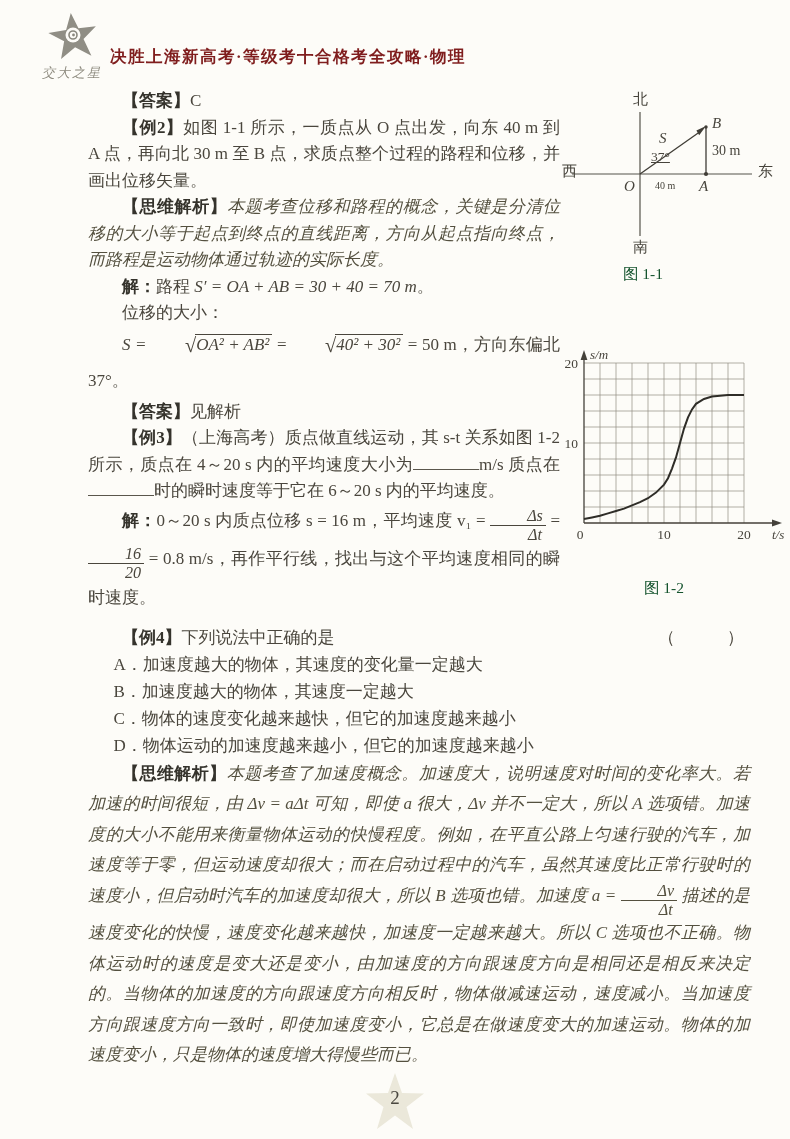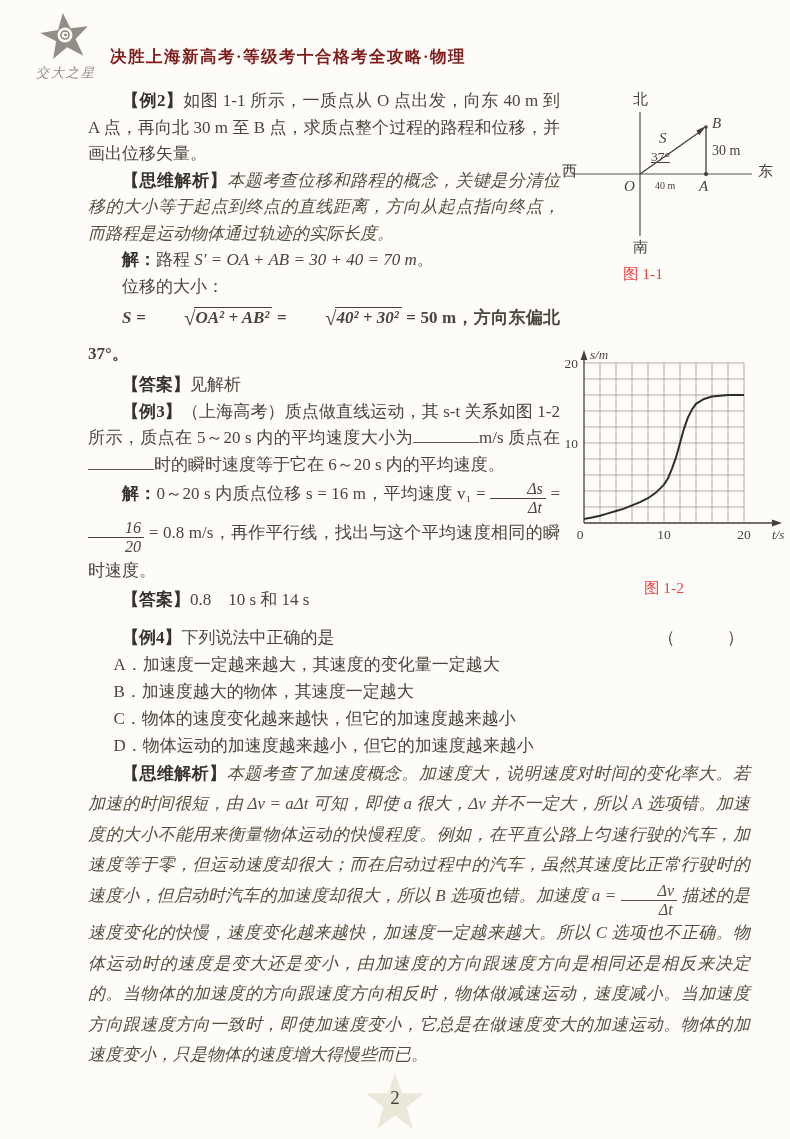--- a/index.html
+++ b/index.html
@@ -4,50 +4,50 @@
 <style>
   html,body{margin:0;padding:0;background:#e8e8e8;}
   .page{
     position:relative;width:790px;height:1139px;margin:0 auto;
     background:#fdfcf8;overflow:hidden;
     font-family:"Liberation Serif","DejaVu Serif",serif;
     color:#4a463d;
   }
   
   .header{position:absolute;top:12px;left:36px;display:flex;align-items:flex-start;}
-  .logo{width:66px;text-align:left;}
+  .logo{width:66px;text-align:right;}
   .logo-text{font-size:13px;color:#8d8a7e;letter-spacing:2px;font-style:italic;margin-top:-4px;}
   .brand-title{font-weight:bold;font-size:16.5px;color:#7f1d1d;letter-spacing:1.5px;margin:34px 0 0 8px;}
   
   .content{position:absolute;top:88px;left:88px;right:40px;font-size:17px;}
   .upper{position:relative;min-height:512px;}
   .upper-text{width:472px;line-height:26.5px;text-align:justify;}
   .upper-text p{margin:0;}
   p.ind{text-indent:2em;}
   .blabel{font-weight:bold;font-style:normal;color:#35332c;}
   .kai{font-style:italic;color:#54503f;}
   .kai .blabel{color:#35332c;}
   .math{font-style:italic;}
-  .formula-line{text-indent:2em;line-height:36px;font-weight:bold;}
+  .formula-line{text-indent:2em;line-height:36px;}
   .sol-line{line-height:32px;}
   .sqrt{display:inline-block;white-space:nowrap;}
   .sqrt .radsign{font-style:normal;font-size:1.2em;vertical-align:-0.08em;margin-right:-1px;}
   .sqrt .rad{border-top:1px solid currentColor;padding:0 3px 0 1px;font-style:italic;}
   .frac{display:inline-block;vertical-align:-0.85em;text-align:center;line-height:1.1;font-size:0.95em;font-style:italic;}
   .frac .num{display:block;border-bottom:1px solid currentColor;padding:0 3px;}
   .frac .den{display:block;padding:0 3px;}
   .blank{display:inline-block;width:66px;border-bottom:1px solid #5a564c;height:1em;}
   
   .figs{position:absolute;left:470px;top:0;width:235px;}
   .figwrap{position:relative;}
   .fig1-canvas{position:relative;width:230px;height:168px;}
   .fig1-canvas svg{position:absolute;left:0;top:0;}
   .flabel{position:absolute;font-size:15px;color:#47443c;white-space:nowrap;}
   .flabel.it{font-style:italic;}
-  .fig-caption{text-align:center;font-size:15.5px;color:#ef4444;margin-top:8px;}
+  .fig-caption{text-align:center;font-size:15.5px;color:#14532d;margin-top:8px;}
   .fig1-cap{width:170px;}
   .fig2wrap{margin-top:64px;}
   .fig2-cap{width:212px;margin-top:32px;}
   svg .ax{stroke:#55524a;stroke-width:1.2;}
   svg .seg{stroke:#403d36;stroke-width:1.3;}
   svg .dotfill{fill:#403d36;}
   svg .grid{stroke:#8f8c83;stroke-width:0.7;}
   svg .axis{stroke:#44413a;stroke-width:1.3;}
   svg .curve{stroke:#2f2d28;stroke-width:2;fill:none;}
   svg text{fill:#47443c;font-family:"Liberation Serif","DejaVu Serif",serif;}
@@ -81,39 +81,39 @@
       <div class="logo-text">交大之星</div>
     </div>
     <div class="brand-title">决胜上海新高考·等级考十合格考全攻略·物理</div>
   </div>
 
   <div class="content">
 
     <div class="upper">
       <div class="upper-text">
 
+        <p class="ind"><span class="blabel">【答案】</span><span>C</span></p>
 
         <p class="ind"><span class="blabel">【例2】</span><span>如图 1-1 所示，一质点从 O 点出发，向东 40 m 到 A 点，再向北 30 m 至 B 点，求质点整个过程的路程和位移，并画出位移矢量。</span></p>
 
         <p class="ind kai"><span class="blabel">【思维解析】</span><span>本题考查位移和路程的概念，关键是分清位移的大小等于起点到终点的直线距离，方向从起点指向终点，而路程是运动物体通过轨迹的实际长度。</span></p>
 
         <p class="ind"><span class="blabel">解：</span><span>路程 </span><span class="math">S′ = OA + AB = 30 + 40 = 70 m</span><span>。</span></p>
 
         <p class="ind">位移的大小：</p>
 
         <p class="formula-line"><span class="math">S = </span><span class="sqrt"><span class="radsign">√</span><span class="rad">OA² + AB²</span></span><span> = </span><span class="sqrt"><span class="radsign">√</span><span class="rad">40² + 30²</span></span><span> = 50 m，方向东偏北 37°。</span></p>
 
         <p class="ind"><span class="blabel">【答案】</span><span>见解析</span></p>
 
-        <p class="ind"><span class="blabel">【例3】</span><span>（上海高考）质点做直线运动，其 s-t 关系如图 1-2 所示，质点在 5～20 s 内的平均速度大小为</span><span class="blank"></span><span>m/s 质点在</span><span class="blank"></span><span>时的瞬时速度等于它在 6～20 s 内的平均速度。</span></p>
+        <p class="ind"><span class="blabel">【例3】</span><span>（上海高考）质点做直线运动，其 s-t 关系如图 1-2 所示，质点在 4～20 s 内的平均速度大小为</span><span class="blank"></span><span>m/s 质点在</span><span class="blank"></span><span>时的瞬时速度等于它在 6～20 s 内的平均速度。</span></p>
 
 
         <p class="ind sol-line"><span class="blabel">解：</span><span>0～20 s 内质点位移 s = 16 m，平均速度 v₁ = </span><span class="frac"><span class="num">Δs</span><span class="den">Δt</span></span><span> = </span><span class="frac"><span class="num">16</span><span class="den">20</span></span><span> = </span><span>0.8 m/s，再作平行线，找出与这个平均速度相同的瞬时速度。</span></p>
 
-        <p class="ind"><span class="blabel">【答案】</span><span>0.8　10 s 和 14 s</span></p>
 
       </div>
 
       <div class="figs">
 
         <div class="figwrap">
           <div class="fig1-canvas">
             <svg width="230" height="168" viewBox="0 0 230 168">
               <line class="ax" x1="82" y1="24" x2="82" y2="148"></line>
               <line class="ax" x1="14" y1="86" x2="194" y2="86"></line>
@@ -176,21 +176,21 @@
           <div class="fig-caption fig2-cap">图 1-2</div>
         </div>
 
       </div>
     </div>
 
     <div class="lower">
 
       <p class="ex-line"><span class="blabel">【例4】</span><span>下列说法中正确的是</span><span class="brackets">（　　）</span></p>
 
-      <p class="option">A．加速度一定越来越大，其速度的变化量一定越大</p>
+      <p class="option">A．加速度越大的物体，其速度的变化量一定越大</p>
       <p class="option">B．加速度越大的物体，其速度一定越大</p>
       <p class="option">C．物体的速度变化越来越快，但它的加速度越来越小</p>
       <p class="option">D．物体运动的加速度越来越小，但它的加速度越来越小</p>
 
       <p class="analysis4 kai"><span class="blabel">【思维解析】</span><span>本题考查了加速度概念。加速度大，说明速度对时间的变化率大。若加速的时间很短，由 Δv = aΔt 可知，即使 a 很大，Δv 并不一定大，所以 A 选项错。加速度的大小不能用来衡量物体运动的快慢程度。例如，在平直公路上匀速行驶的汽车，加速度等于零，但运动速度却很大；而在启动过程中的汽车，虽然其速度比正常行驶时的速度小，但启动时汽车的加速度却很大，所以 B 选项也错。加速度 a = </span><span class="frac"><span class="num">Δv</span><span class="den">Δt</span></span><span> 描述的是速度变化的快慢，速度变化越来越快，加速度一定越来越大。所以 C 选项也不正确。物体运动时的速度是变大还是变小，由加速度的方向跟速度方向是相同还是相反来决定的。当物体的加速度的方向跟速度方向相反时，物体做减速运动，速度减小。当加速度方向跟速度方向一致时，即使加速度变小，它总是在做速度变大的加速运动。物体的加速度变小，只是物体的速度增大得慢些而已。</span></p>
 
     </div>
   </div>
 
   <div class="footer">

